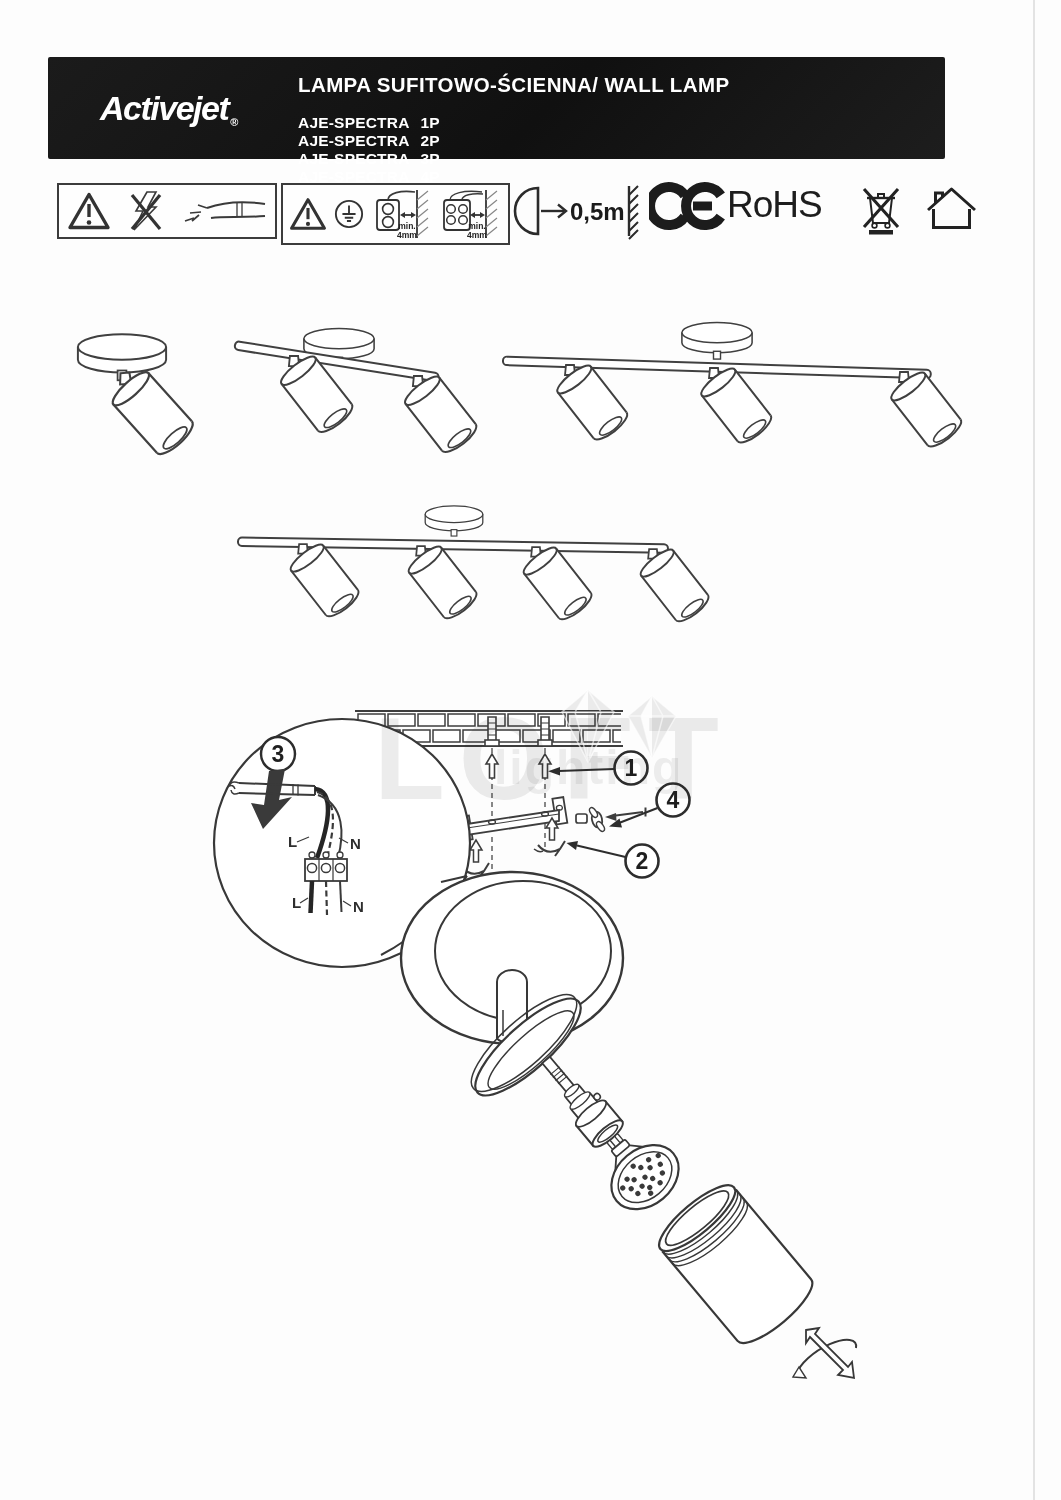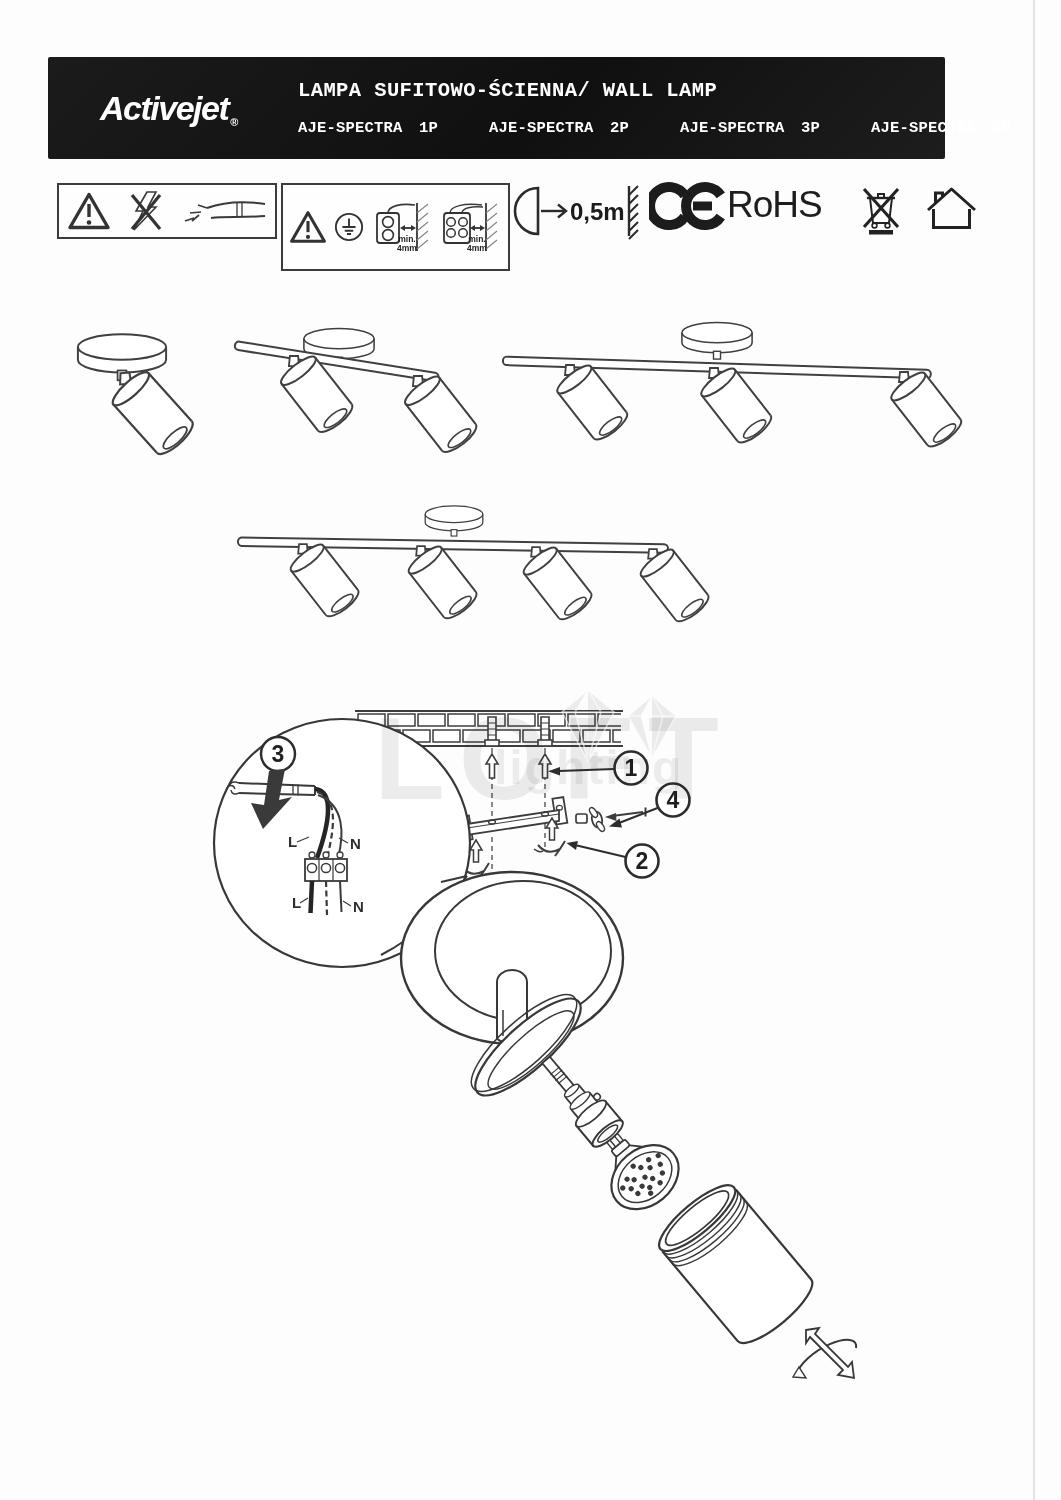--- a/index.html
+++ b/index.html
@@ -4,23 +4,23 @@
 <style>
   html,body{margin:0;padding:0;background:#ffffff;}
   .page{position:relative;width:1061px;height:1500px;background:#fdfdfd;overflow:hidden;
         font-family:"Liberation Sans",sans-serif;color:#222;}
   .abs{position:absolute;}
   
   .topbar{left:48px;top:57px;width:897px;height:102px;background:linear-gradient(135deg,#1b1b1b,#101010 55%,#1d1d1d);
           border-radius:2px;}
   .logo{left:52px;top:32px;color:#fff;font-size:34px;font-weight:bold;font-style:italic;letter-spacing:-1.5px;}
   .logo .reg{font-size:11px;font-style:normal;vertical-align:-6px;margin-left:2px;}
-  .titleblock{left:250px;top:22px;color:#fff;font-family:Liberation Mono, monospace;}
+  .titleblock{left:250px;top:16px;color:#fff;}
   .doc-title{font-size:20.5px;font-weight:bold;letter-spacing:.4px;white-space:nowrap;}
-  .models{display:flex;gap:51px;margin-top:17px;font-size:15.5px;font-weight:bold;letter-spacing:.2px;word-spacing:7px;white-space:nowrap;}
+  .models{display:flex;margin-top:17px;font-size:15.5px;font-weight:bold;letter-spacing:.2px;word-spacing:7px;white-space:nowrap;flex-direction:column;}
   
   .sbox{border:2px solid #3c3c3c;display:flex;align-items:center;justify-content:space-around;background:#fefefe;}
   .rohs{font-size:37px;font-weight:normal;color:#1d1d1d;letter-spacing:-1px;}
   svg text{font-family:"Liberation Sans",sans-serif;}
   .mini{font-size:8.5px;font-weight:bold;fill:#222;}
   .dist-label{font-size:24px;font-weight:bold;fill:#1b1b1b;}
   .wire-label{font-size:15px;font-weight:bold;fill:#2e2e2e;}
   .step-num{font-size:23px;font-weight:bold;fill:#1f1f1f;text-anchor:middle;}
   
   .wm{pointer-events:none;font-weight:bold;white-space:nowrap;}
@@ -58,21 +58,21 @@
       <line x1="32" y1="6" x2="4" y2="40" stroke="#333" stroke-width="3.2"></line>
     </svg>
     <svg width="86" height="30" viewBox="0 0 86 30">
       <path d="M84,8 C58,4 40,7 26,12" fill="none" stroke="#3a3a3a" stroke-width="2"></path>
       <path d="M84,20 C60,22 44,20 30,22" fill="none" stroke="#3a3a3a" stroke-width="2"></path>
       <path d="M26,12 l-9,-3 m3,7 l-11,1 m4,5 l-9,3 m14,-6 l-7,6" fill="none" stroke="#3a3a3a" stroke-width="1.7"></path>
       <path d="M56,7 v14 M61,7 v14" stroke="#3a3a3a" stroke-width="1.3"></path>
     </svg>
   </div>
 
-  <div class="abs sbox" style="left:281px;top:183px;width:219px;height:52px;padding:16px 3px;">
+  <div class="abs sbox" style="left:281px;top:183px;width:219px;height:52px;padding:3px 3px;">
     <svg width="38" height="36" viewBox="0 0 44 40">
       <path d="M22,3.5 L41,36.5 H3 Z" fill="none" stroke="#333" stroke-width="3.6" stroke-linejoin="round"></path>
       <line x1="22" y1="13" x2="22" y2="26" stroke="#333" stroke-width="3.6"></line>
       <circle cx="22" cy="31.5" r="2.4" fill="#333"></circle>
     </svg>
     <svg width="30" height="30" viewBox="0 0 32 32">
       <circle cx="16" cy="16" r="14" fill="none" stroke="#333" stroke-width="2"></circle>
       <path d="M16,7 V16 M9,16 H23 M11.5,20 H20.5 M13.8,23.5 H18.2" stroke="#333" stroke-width="2" fill="none"></path>
     </svg>
     <svg width="62" height="52" viewBox="0 0 62 52">

